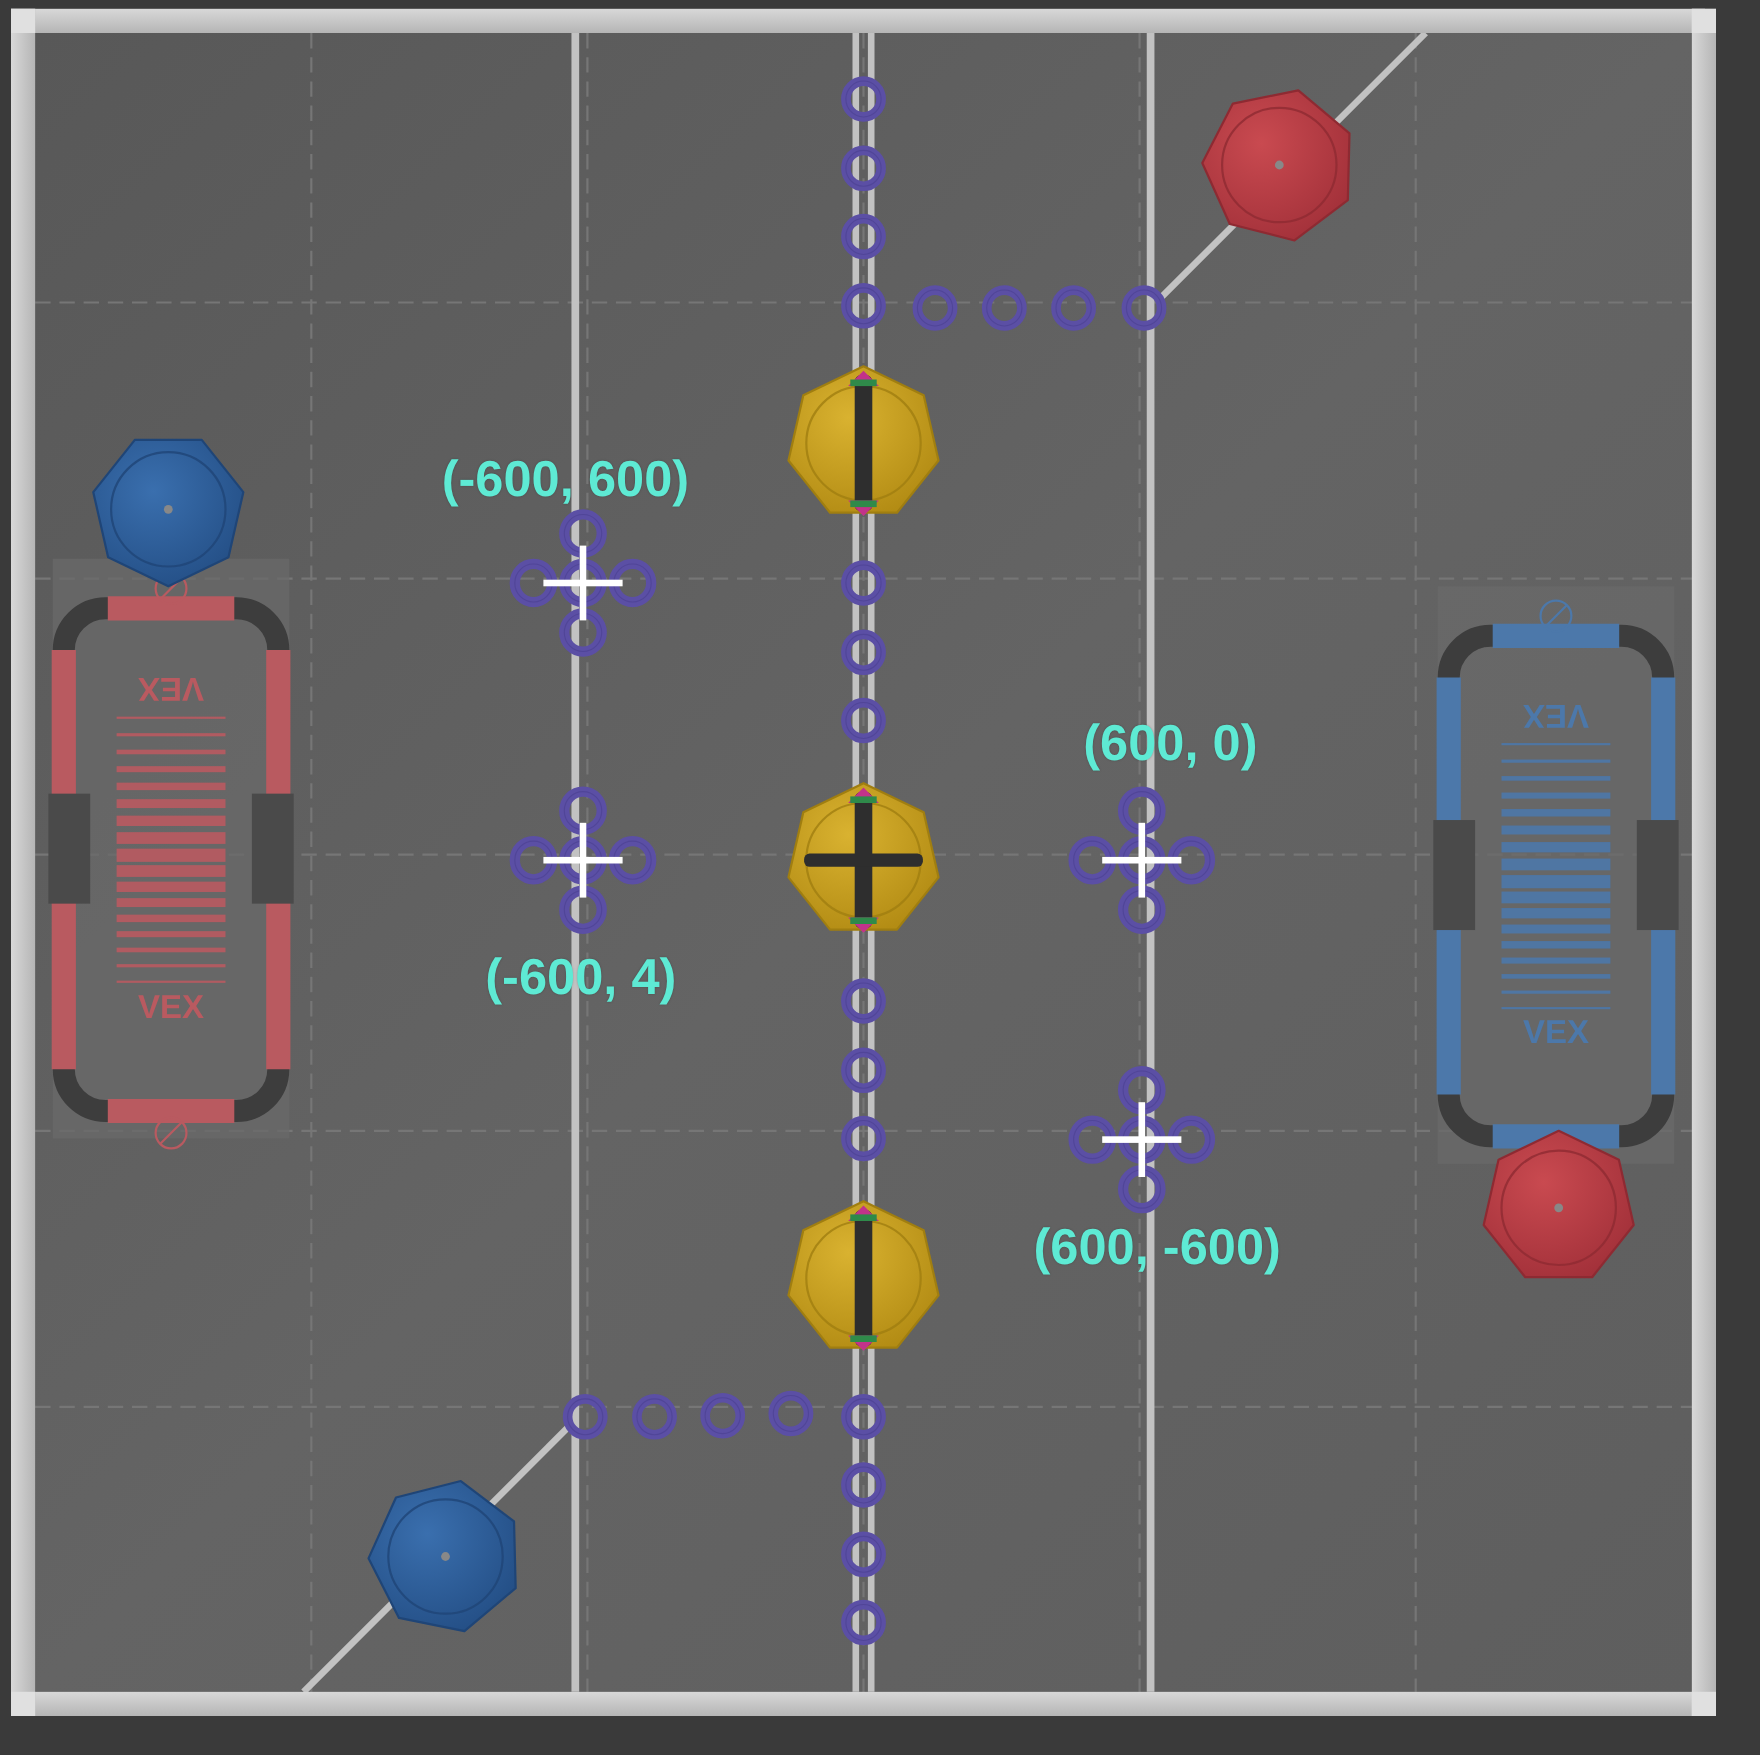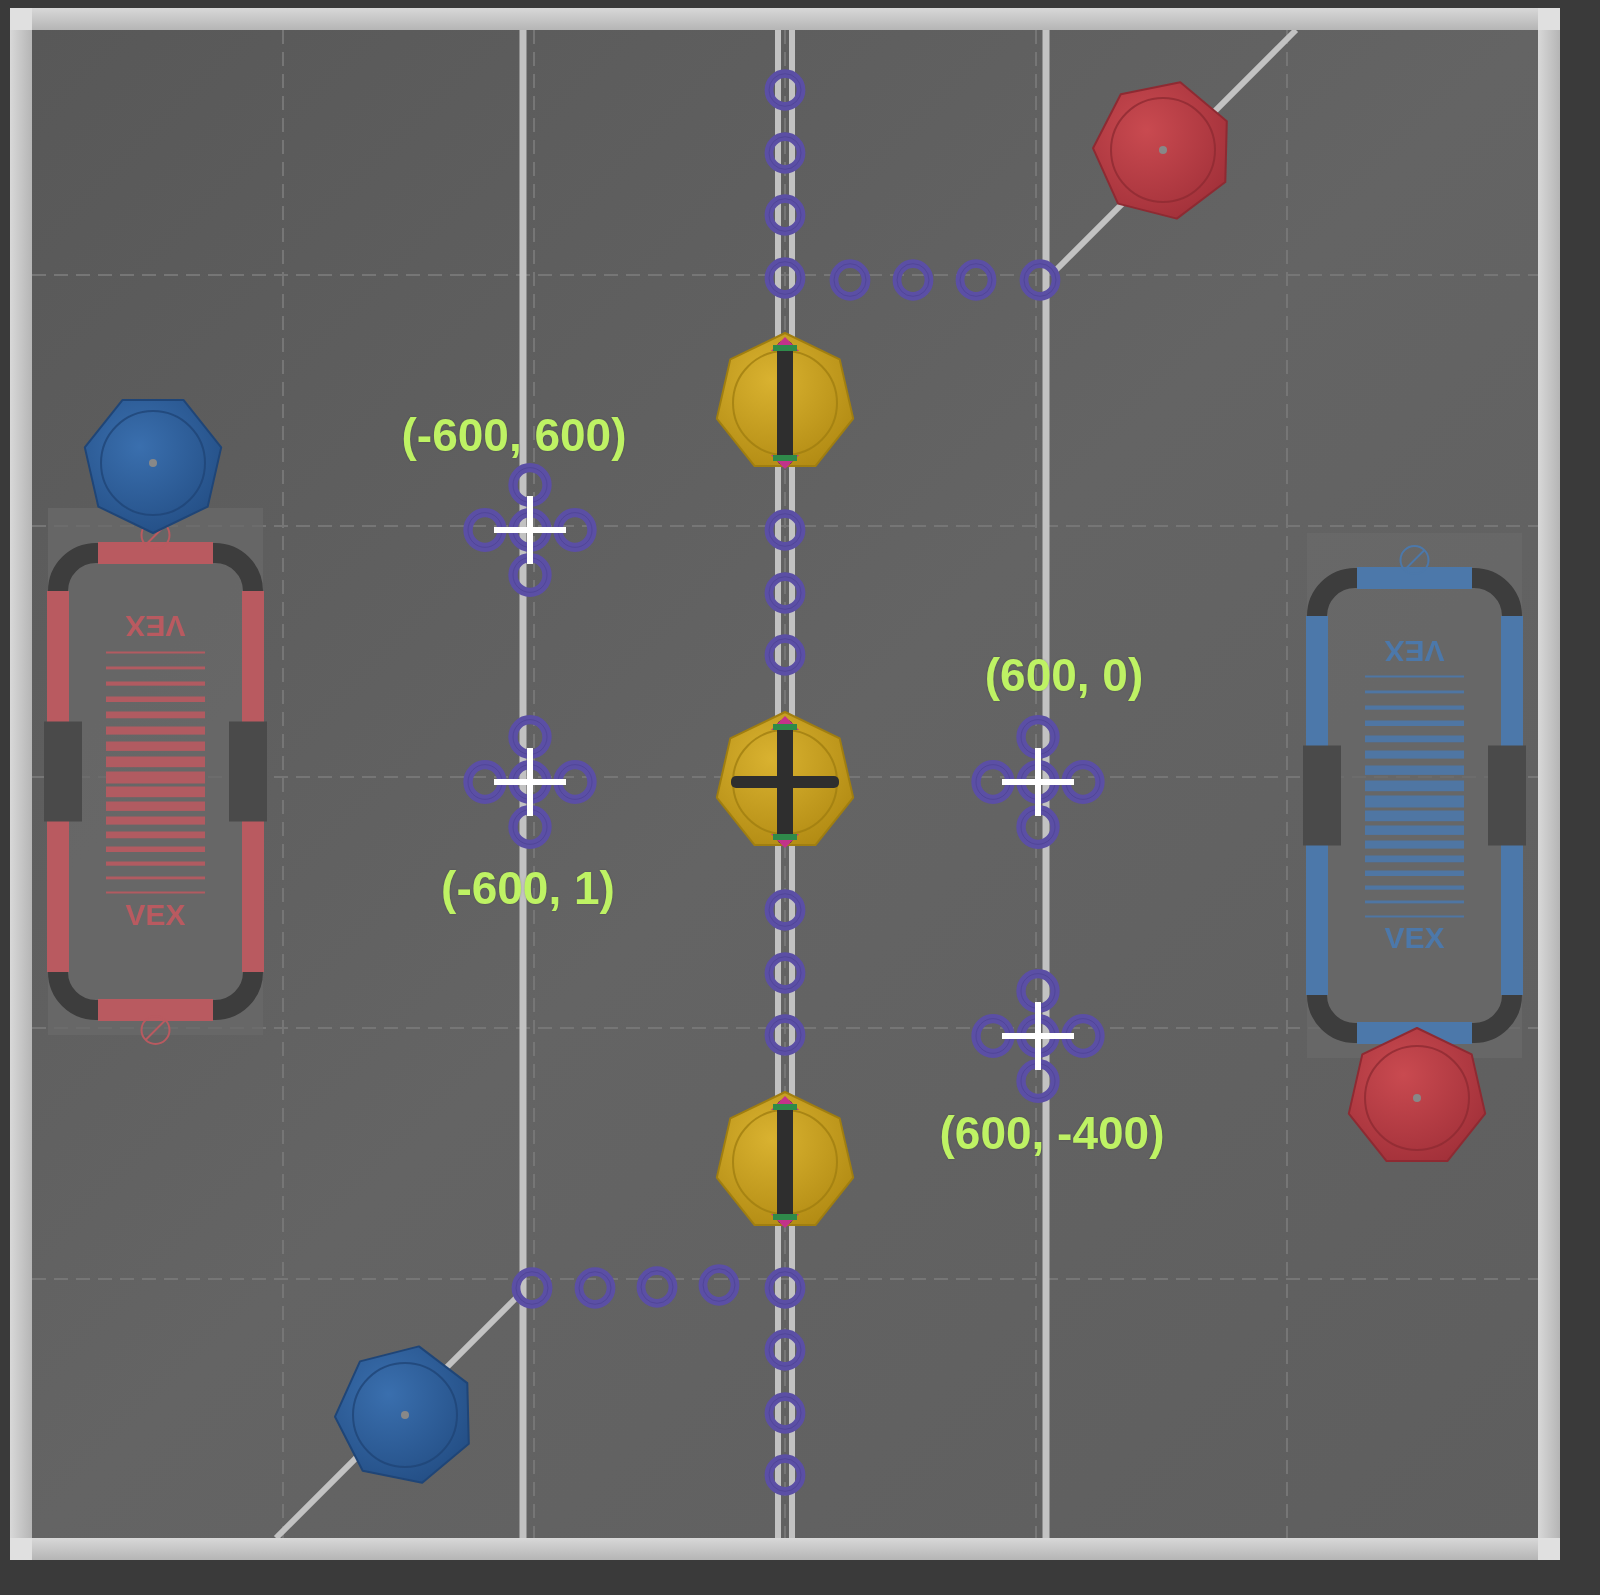--- a/index.html
+++ b/index.html
@@ -1,20 +1,20 @@
 <!DOCTYPE html>
 <html><head>
   <meta charset="utf-8">
   <style>
     html, body { margin: 0; padding: 0; background: #3a3a3a; }
     body { width: 1600px; height: 1595px; overflow: hidden; font-family: "Liberation Sans", sans-serif; }
     #field { position: absolute; left: 0; top: 0; width: 1600px; height: 1595px; }
     .label {
       position: absolute;
-      color: #bef264;
+      color: #5eead4;
       font-family: "Liberation Sans", sans-serif;
       font-weight: bold;
       font-size: 46px;
       letter-spacing: 0px;
       white-space: nowrap;
       text-shadow: 0 0 2px rgba(0,0,0,0.25);
       transform: translate(-50%, -50%);
     }
   </style>
 </head>
@@ -405,15 +405,15 @@
         <rect x="1035" y="748" width="6" height="68" fill="#ffffff"></rect>
       </g>
       <g>
         <rect x="1002" y="1033" width="72" height="6" fill="#ffffff"></rect>
         <rect x="1035" y="1002" width="6" height="68" fill="#ffffff"></rect>
       </g>
     </g>
 </svg>
 
 <div class="label" style="left:514px; top:435px;">(-600, 600)</div>
-<div class="label" style="left:528px; top:888px;">(-600, 1)</div>
+<div class="label" style="left:528px; top:888px;">(-600, 4)</div>
 <div class="label" style="left:1064px; top:675px;">(600, 0)</div>
-<div class="label" style="left:1052px; top:1133px;">(600, -400)</div>
+<div class="label" style="left:1052px; top:1133px;">(600, -600)</div>
 
 </body></html>

